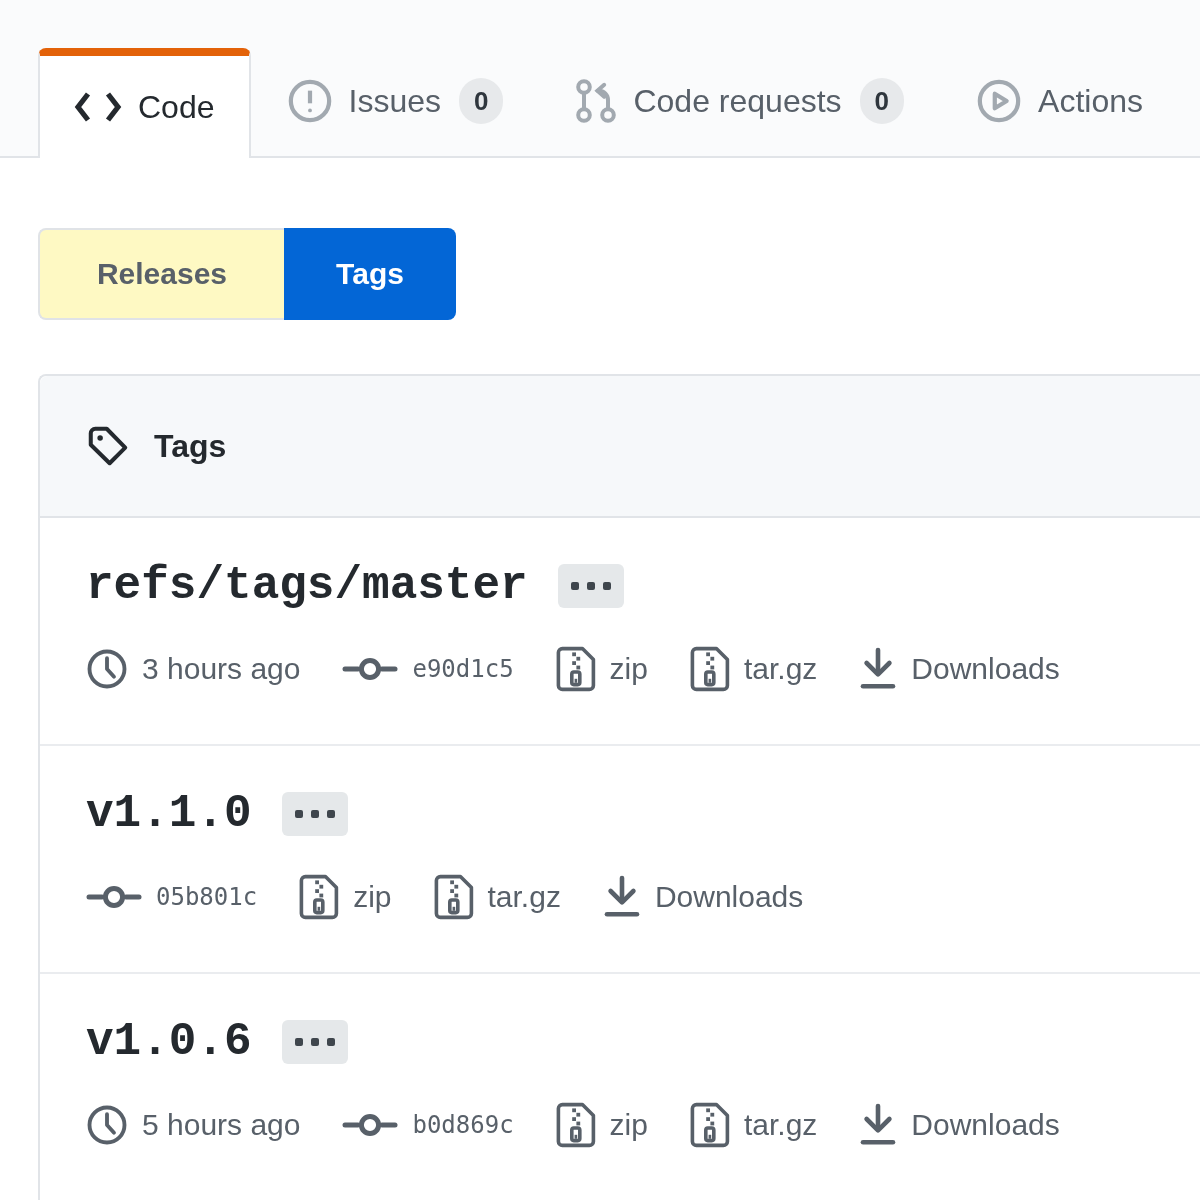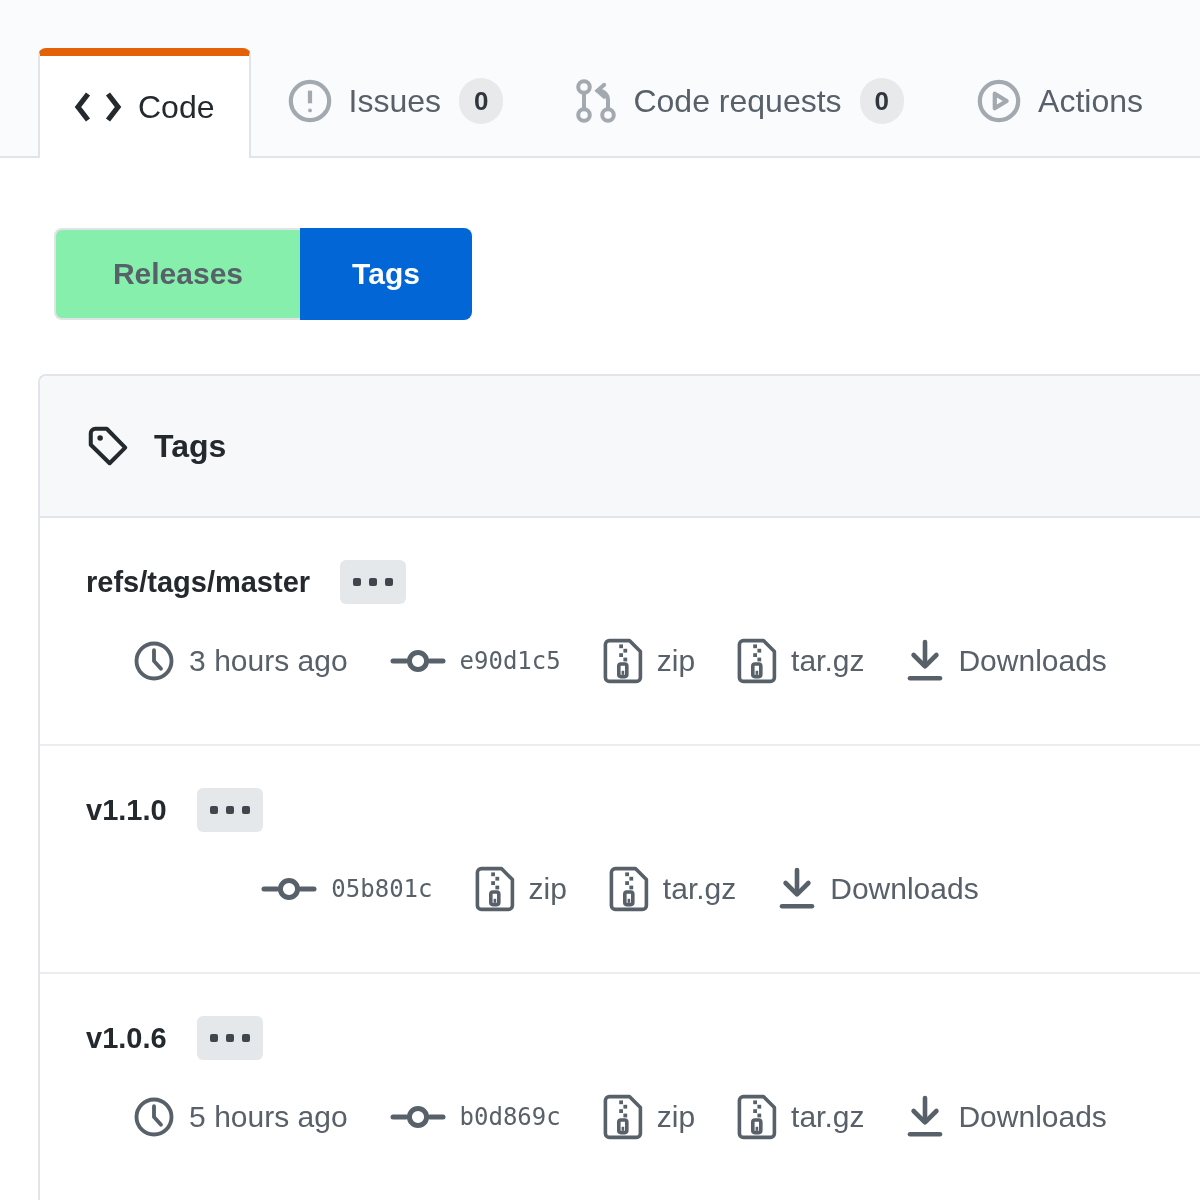--- a/index.html
+++ b/index.html
@@ -15,41 +15,41 @@
     border-top:8px solid #e36209; border-radius:8px 8px 0 0; margin-bottom:-2px;
     padding:0 34px; color:#24292e; }
   .counter { background:#e7e9eb; color:#2f363d; font-size:26px; font-weight:700;
     line-height:1; padding:10px 15px; border-radius:40px; margin-left:2px; }
   .tab svg { flex:none; }
 
   
   .btn-group { display:inline-flex; margin:70px 0 0 38px; }
   .btn { display:flex; align-items:center; justify-content:center; height:92px;
     font-size:30px; font-weight:700; cursor:pointer; text-decoration:none; }
-  .btn-releases { width:246px; background:#86efac; border:2px solid #e0e3e7;
-    border-right:none; border-radius:8px 0 0 8px; color:#586069;margin-left:16px; }
+  .btn-releases { width:246px; background:#fef9c3; border:2px solid #e0e3e7;
+    border-right:none; border-radius:8px 0 0 8px; color:#586069; }
   .btn-tags { width:172px; background:#0366d6; border-radius:0 8px 8px 0; color:#ffffff; }
 
   
   .panel { margin:54px 0 0 38px; border:2px solid #e1e4e8; border-right:none;
     border-radius:8px 0 0 0; }
   .panel-header { height:142px; background:#f6f8fa; border-bottom:2px solid #e1e4e8;
     display:flex; align-items:center; gap:24px; padding:0 46px;
     font-size:32px; font-weight:700; color:#24292e; border-radius:8px 0 0 0; }
 
   .tag-row { height:228px; padding:42px 46px 0; border-bottom:2px solid #eaecef; }
   .name-line { display:flex; align-items:center; gap:30px; }
-  .tag-name { font-size:29px; font-weight:700; color:#24292e; text-decoration:none; cursor:pointer; }
+  .tag-name { font-size:46px; font-weight:700; color:#24292e; text-decoration:none; cursor:pointer;font-family:Liberation Mono, monospace; }
   .ellipsis-btn { width:66px; height:44px; background:#e5e8ea; border:none; border-radius:6px;
     display:flex; align-items:center; justify-content:center; cursor:pointer; }
   .kebab { display:flex; gap:8px; }
   .kebab .dot { width:8px; height:8px; background:#3f464d; border-radius:2px; }
 
   .meta-line { display:flex; align-items:center; margin-top:34px;
-    font-size:30px; color:#586069;justify-content:center; }
+    font-size:30px; color:#586069; }
   .meta-group { display:flex; align-items:center; gap:14px; color:#586069;
     text-decoration:none; white-space:nowrap; }
   .meta-group + .meta-group { margin-left:42px; }
   .meta-group.is-link { cursor:pointer; }
   .hash { font-family:"DejaVu Sans Mono", monospace; font-size:24px; }
   .meta-group svg { flex:none; }
 </style>
 </head>
 <body>
 

